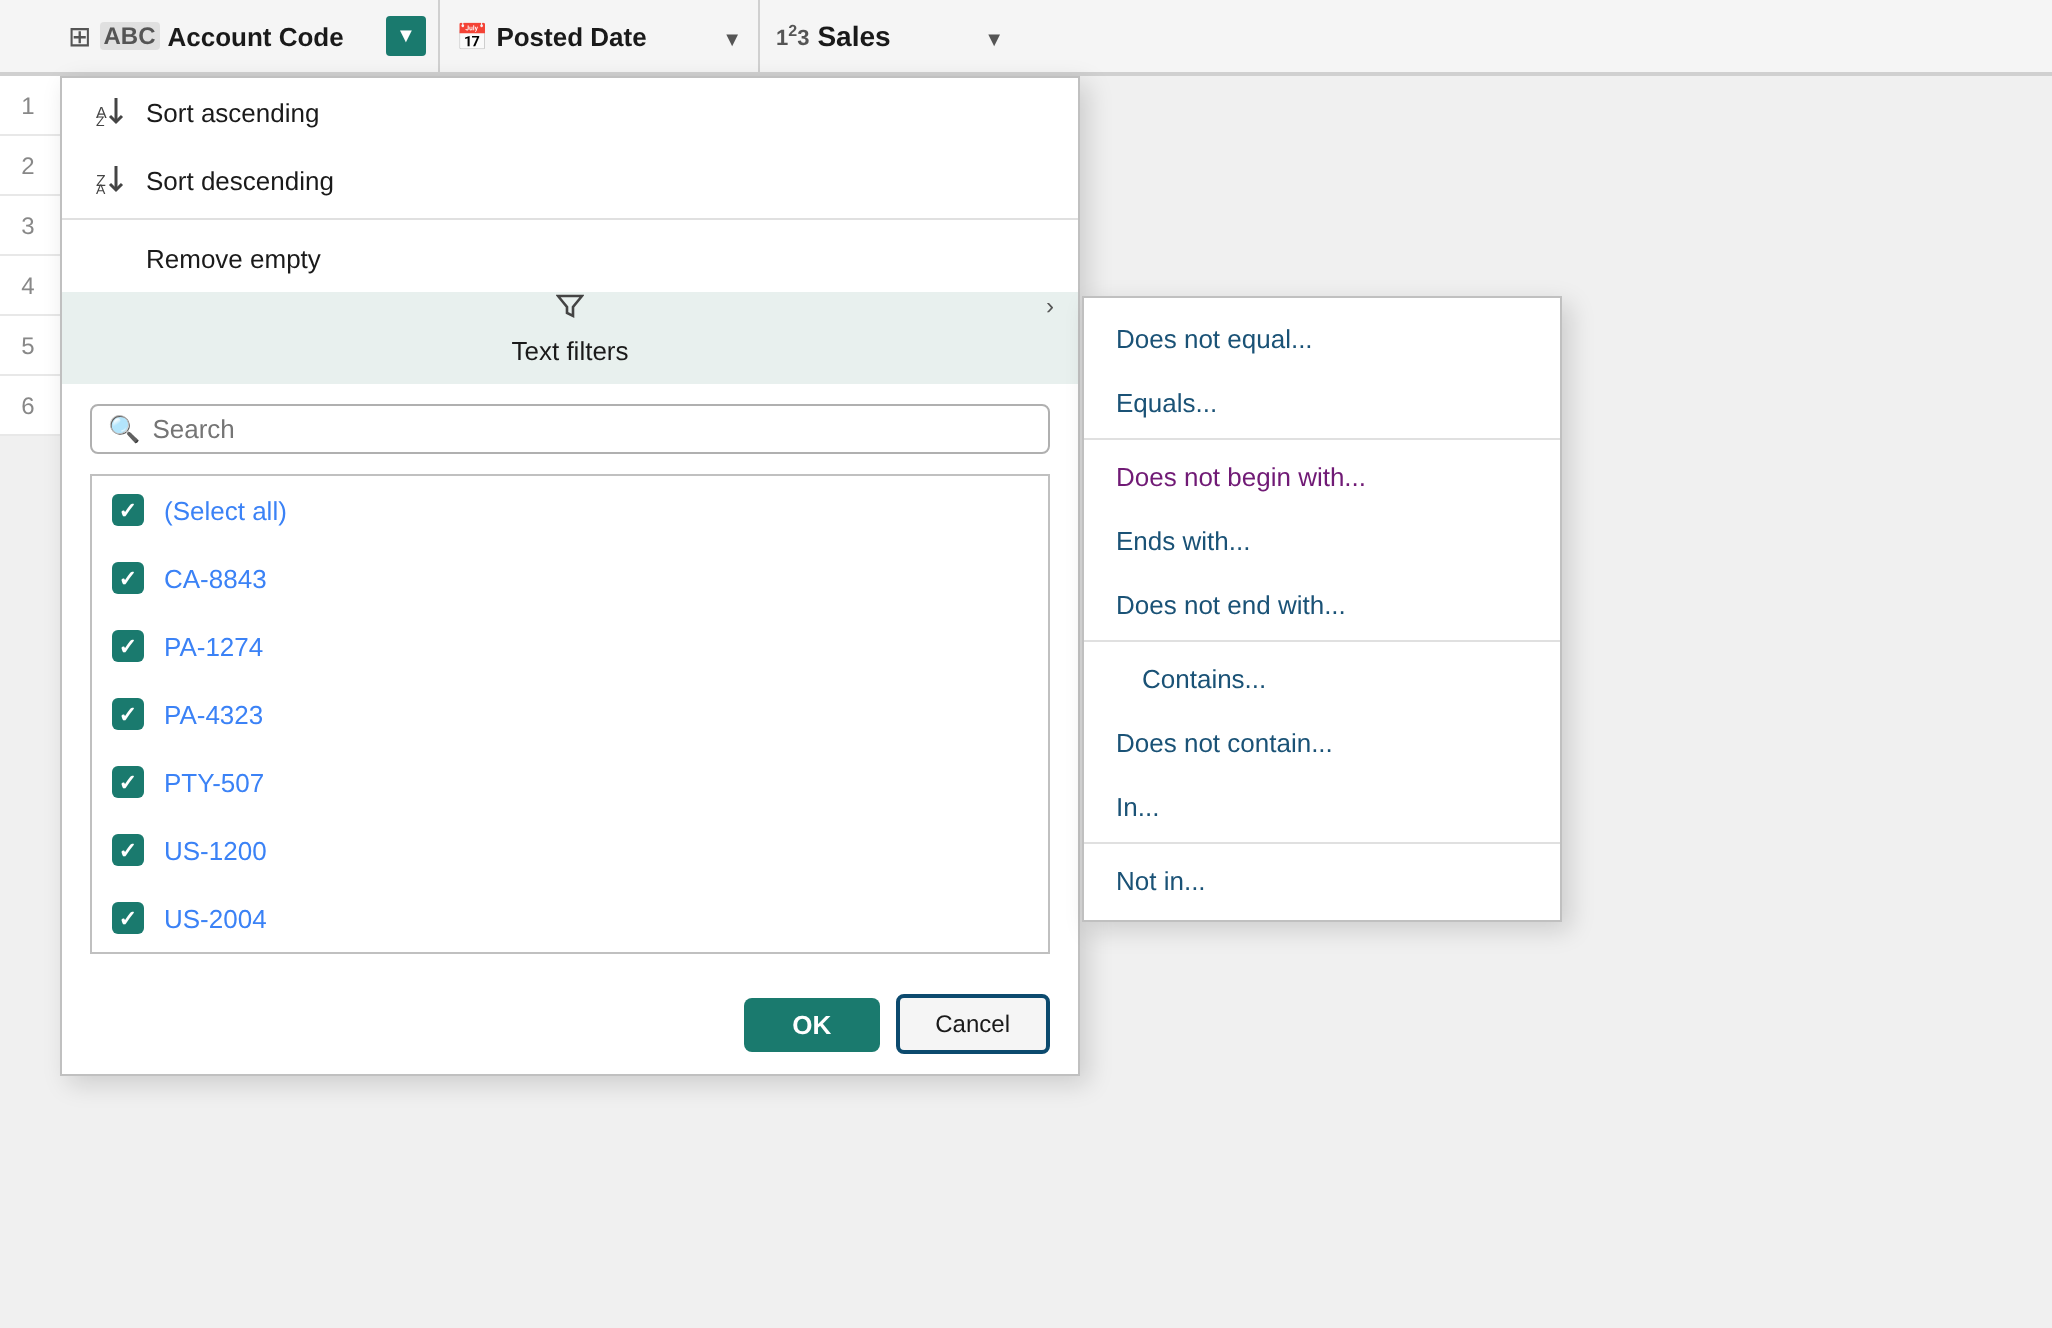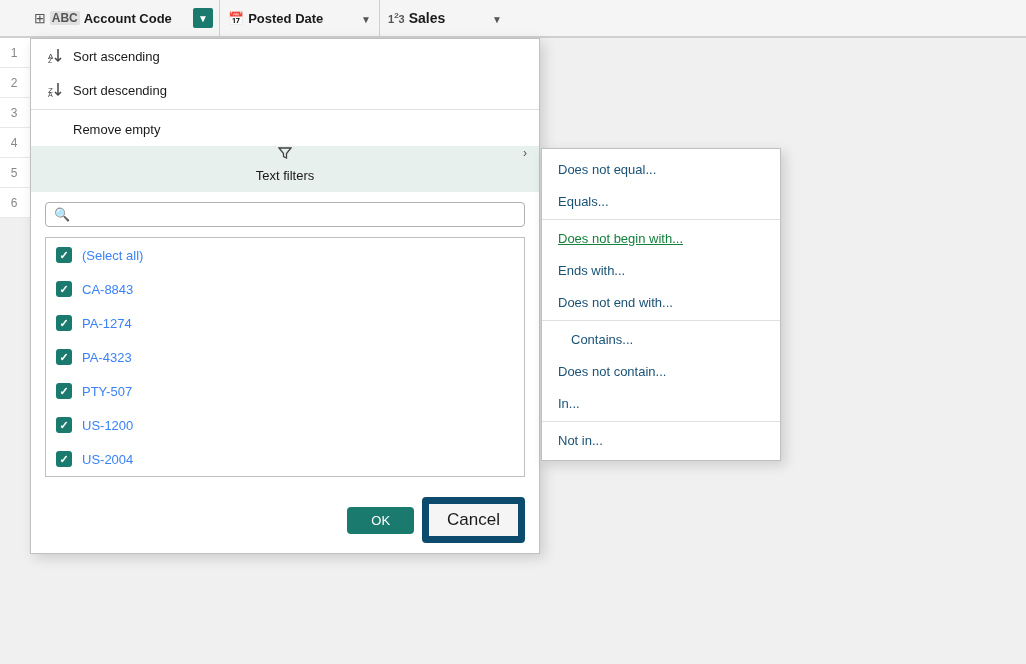--- a/index.html
+++ b/index.html
@@ -158,30 +158,30 @@
     }
 
     .btn-ok {
       background: #1a7a6e;
       color: #fff;
       border: none;
       border-radius: 4px;
       padding: 6px 24px;
       font-size: 13px;
       cursor: pointer;
-      font-weight: 400;
+      font-weight: 700;
     }
 
     .btn-cancel {
       background: #f5f5f5;
       color: #1a1a1a;
-      border: 7px solid #0c4a6e;
+      border: 2px solid #0c4a6e;
       border-radius: 4px;
       padding: 6px 18px;
-      font-size: 17px;
+      font-size: 12px;
       cursor: pointer;
     }
 
     
     .submenu {
       position: absolute;
       top: 148px;
       left: 541px;
       width: 240px;
       background: #ffffff;
@@ -331,20 +331,21 @@
         <path d="M1 2h12l-4.5 5.5V12l-3-1.5V7.5L1 2z" stroke="#444" stroke-width="1.3" fill="none"></path>
       </svg>
     </span>
     <span>Text filters</span>
     <span class="chevron-right">›</span>
   </div>
 
   <div class="search-container">
     <div class="search-box">
       <span class="search-icon-span">🔍</span>
+      <input class="search-input" type="text" placeholder="Search" style="">
     </div>
   </div>
 
   <div class="checkbox-list-container" id="checkbox-list">
   <div class="checkbox-item">
     <div class="cb">
       <span class="cb-check">✓</span>
     </div>
     <span class="cb-label">(Select all)</span>
   </div>
@@ -389,21 +390,21 @@
   <div class="menu-footer">
     <button class="btn-ok">OK</button>
     <button class="btn-cancel">Cancel</button>
   </div>
 </div>
 
 <div class="submenu" id="submenu">
 <div class="submenu-item" style="color: rgb(26, 82, 118);">Does not equal...</div>
     <div class="submenu-item" style="color: rgb(26, 82, 118);">Equals...</div>
     <div class="submenu-separator"></div>
-    <div class="submenu-item" style="color: #15803d; text-decoration: underline;">Does not begin with...</div>
+    <div class="submenu-item" style="color: #701a75;">Does not begin with...</div>
     <div class="submenu-item" style="color: rgb(26, 82, 118);">Ends with...</div>
     <div class="submenu-item" style="color: rgb(26, 82, 118);">Does not end with...</div>
     <div class="submenu-separator"></div>
     <div class="submenu-item" style="color: rgb(26, 82, 118); padding-left: 29px;">Contains...</div>
     <div class="submenu-item" style="color: rgb(26, 82, 118);">Does not contain...</div>
     <div class="submenu-item" style="color: rgb(26, 82, 118);">In...</div>
     <div class="submenu-separator"></div>
     <div class="submenu-item" style="color: rgb(26, 82, 118);">Not in...</div>
   </div>
 

